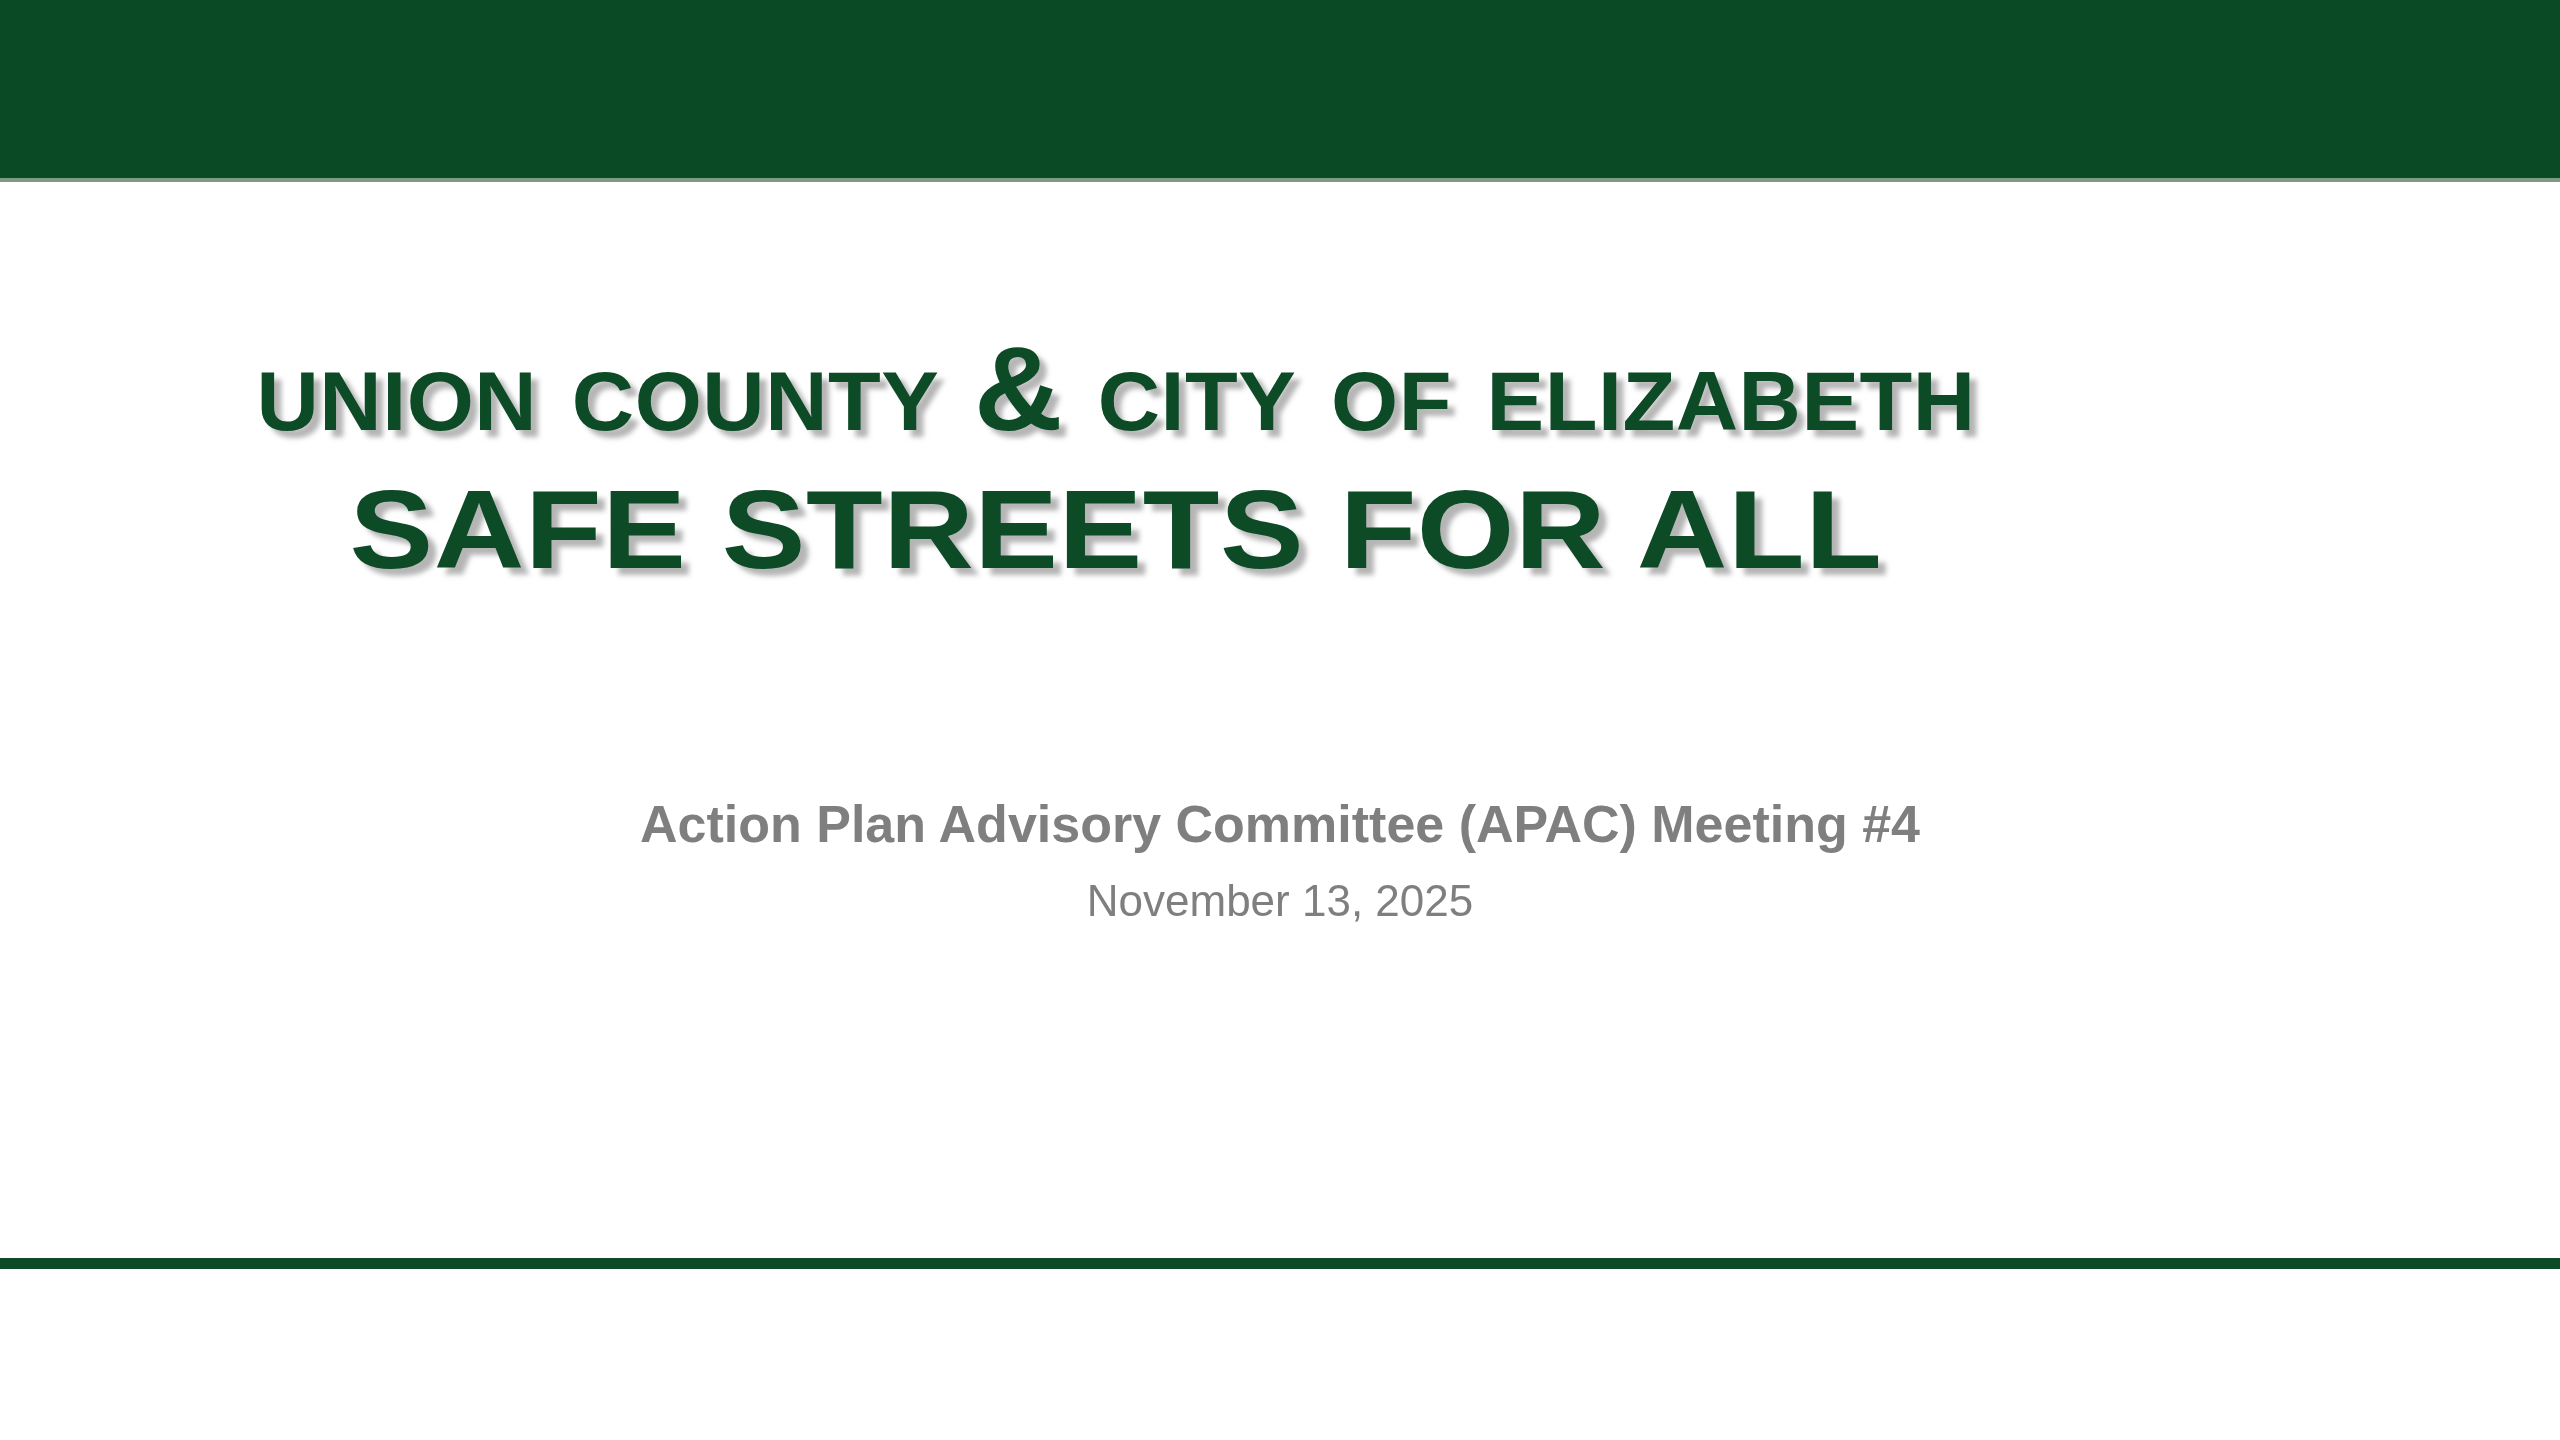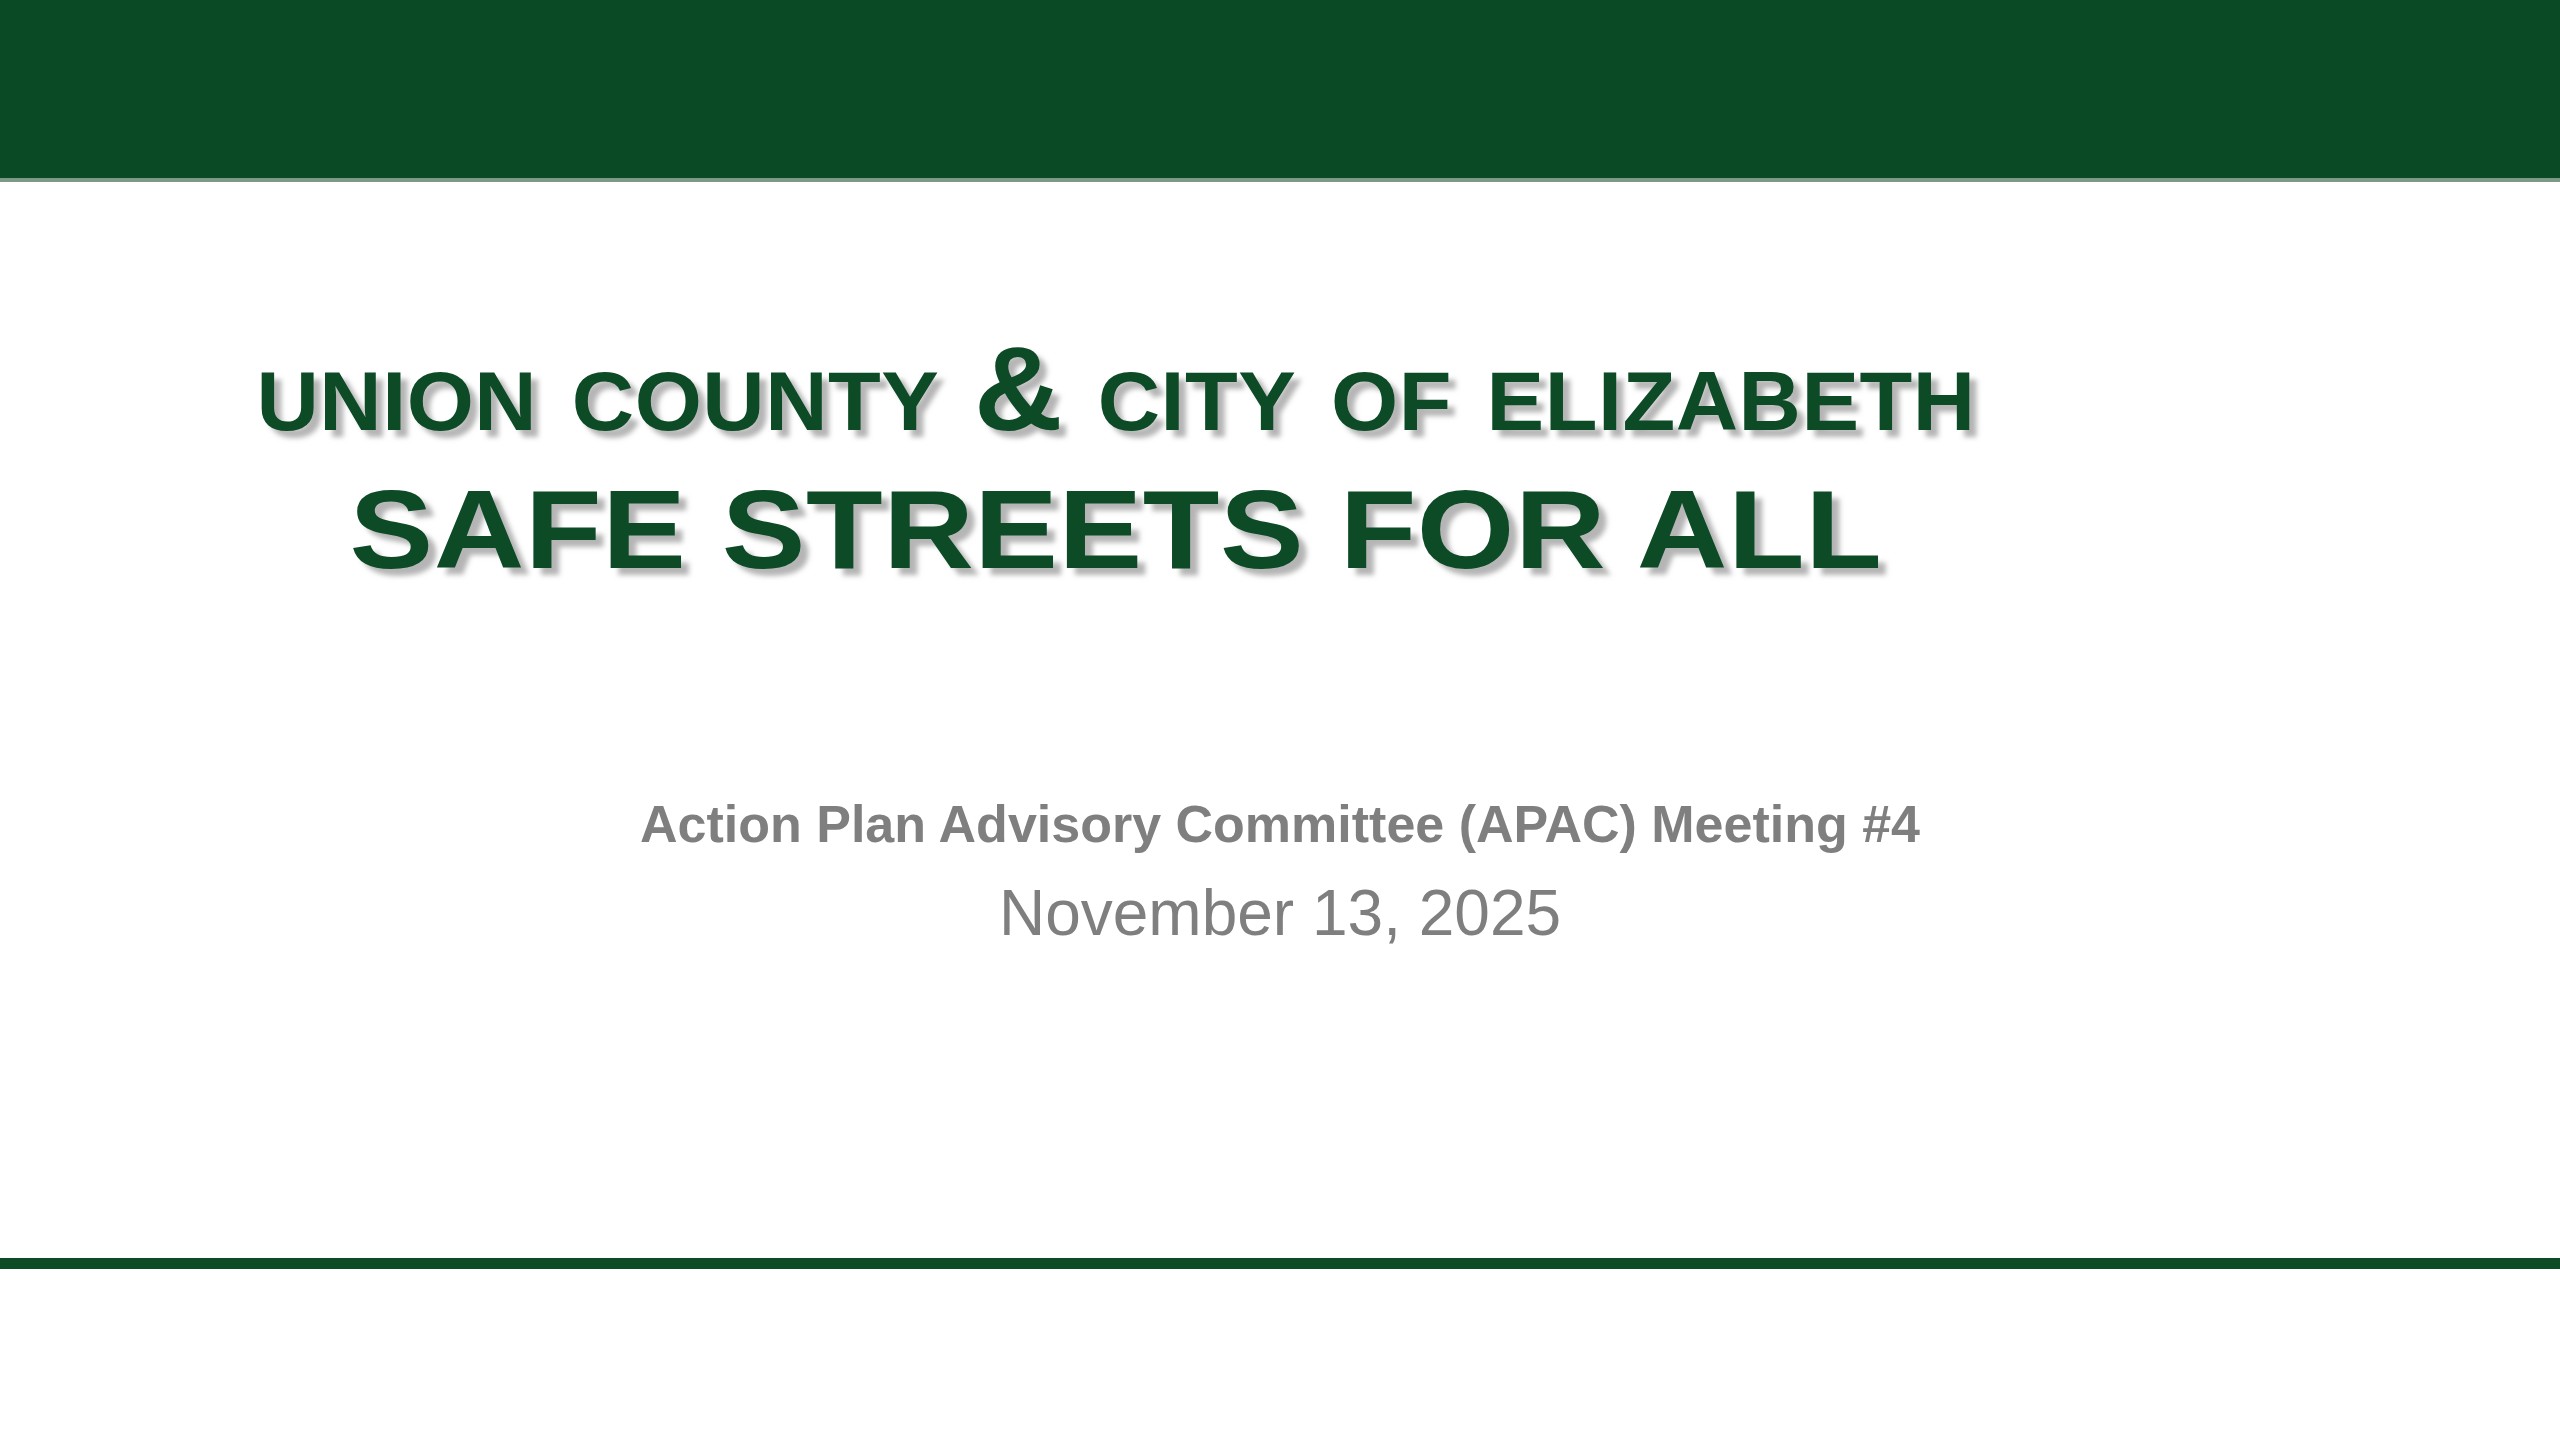--- a/index.html
+++ b/index.html
@@ -78,21 +78,21 @@
     text-align: center;
     color: #7f7f7f;
   }
   .subtitle-main {
     font-size: 52px;
     font-weight: bold;
     line-height: 1.25;
     white-space: nowrap;
   }
   .subtitle-date {
-    font-size: 64px;
+    font-size: 44px;
     font-weight: normal;
     line-height: 1.25;
     margin-top: 16px;
     white-space: nowrap;
   }
 
   
   .footer-rule {
     position: absolute;
     left: 0; top: 1258px;

